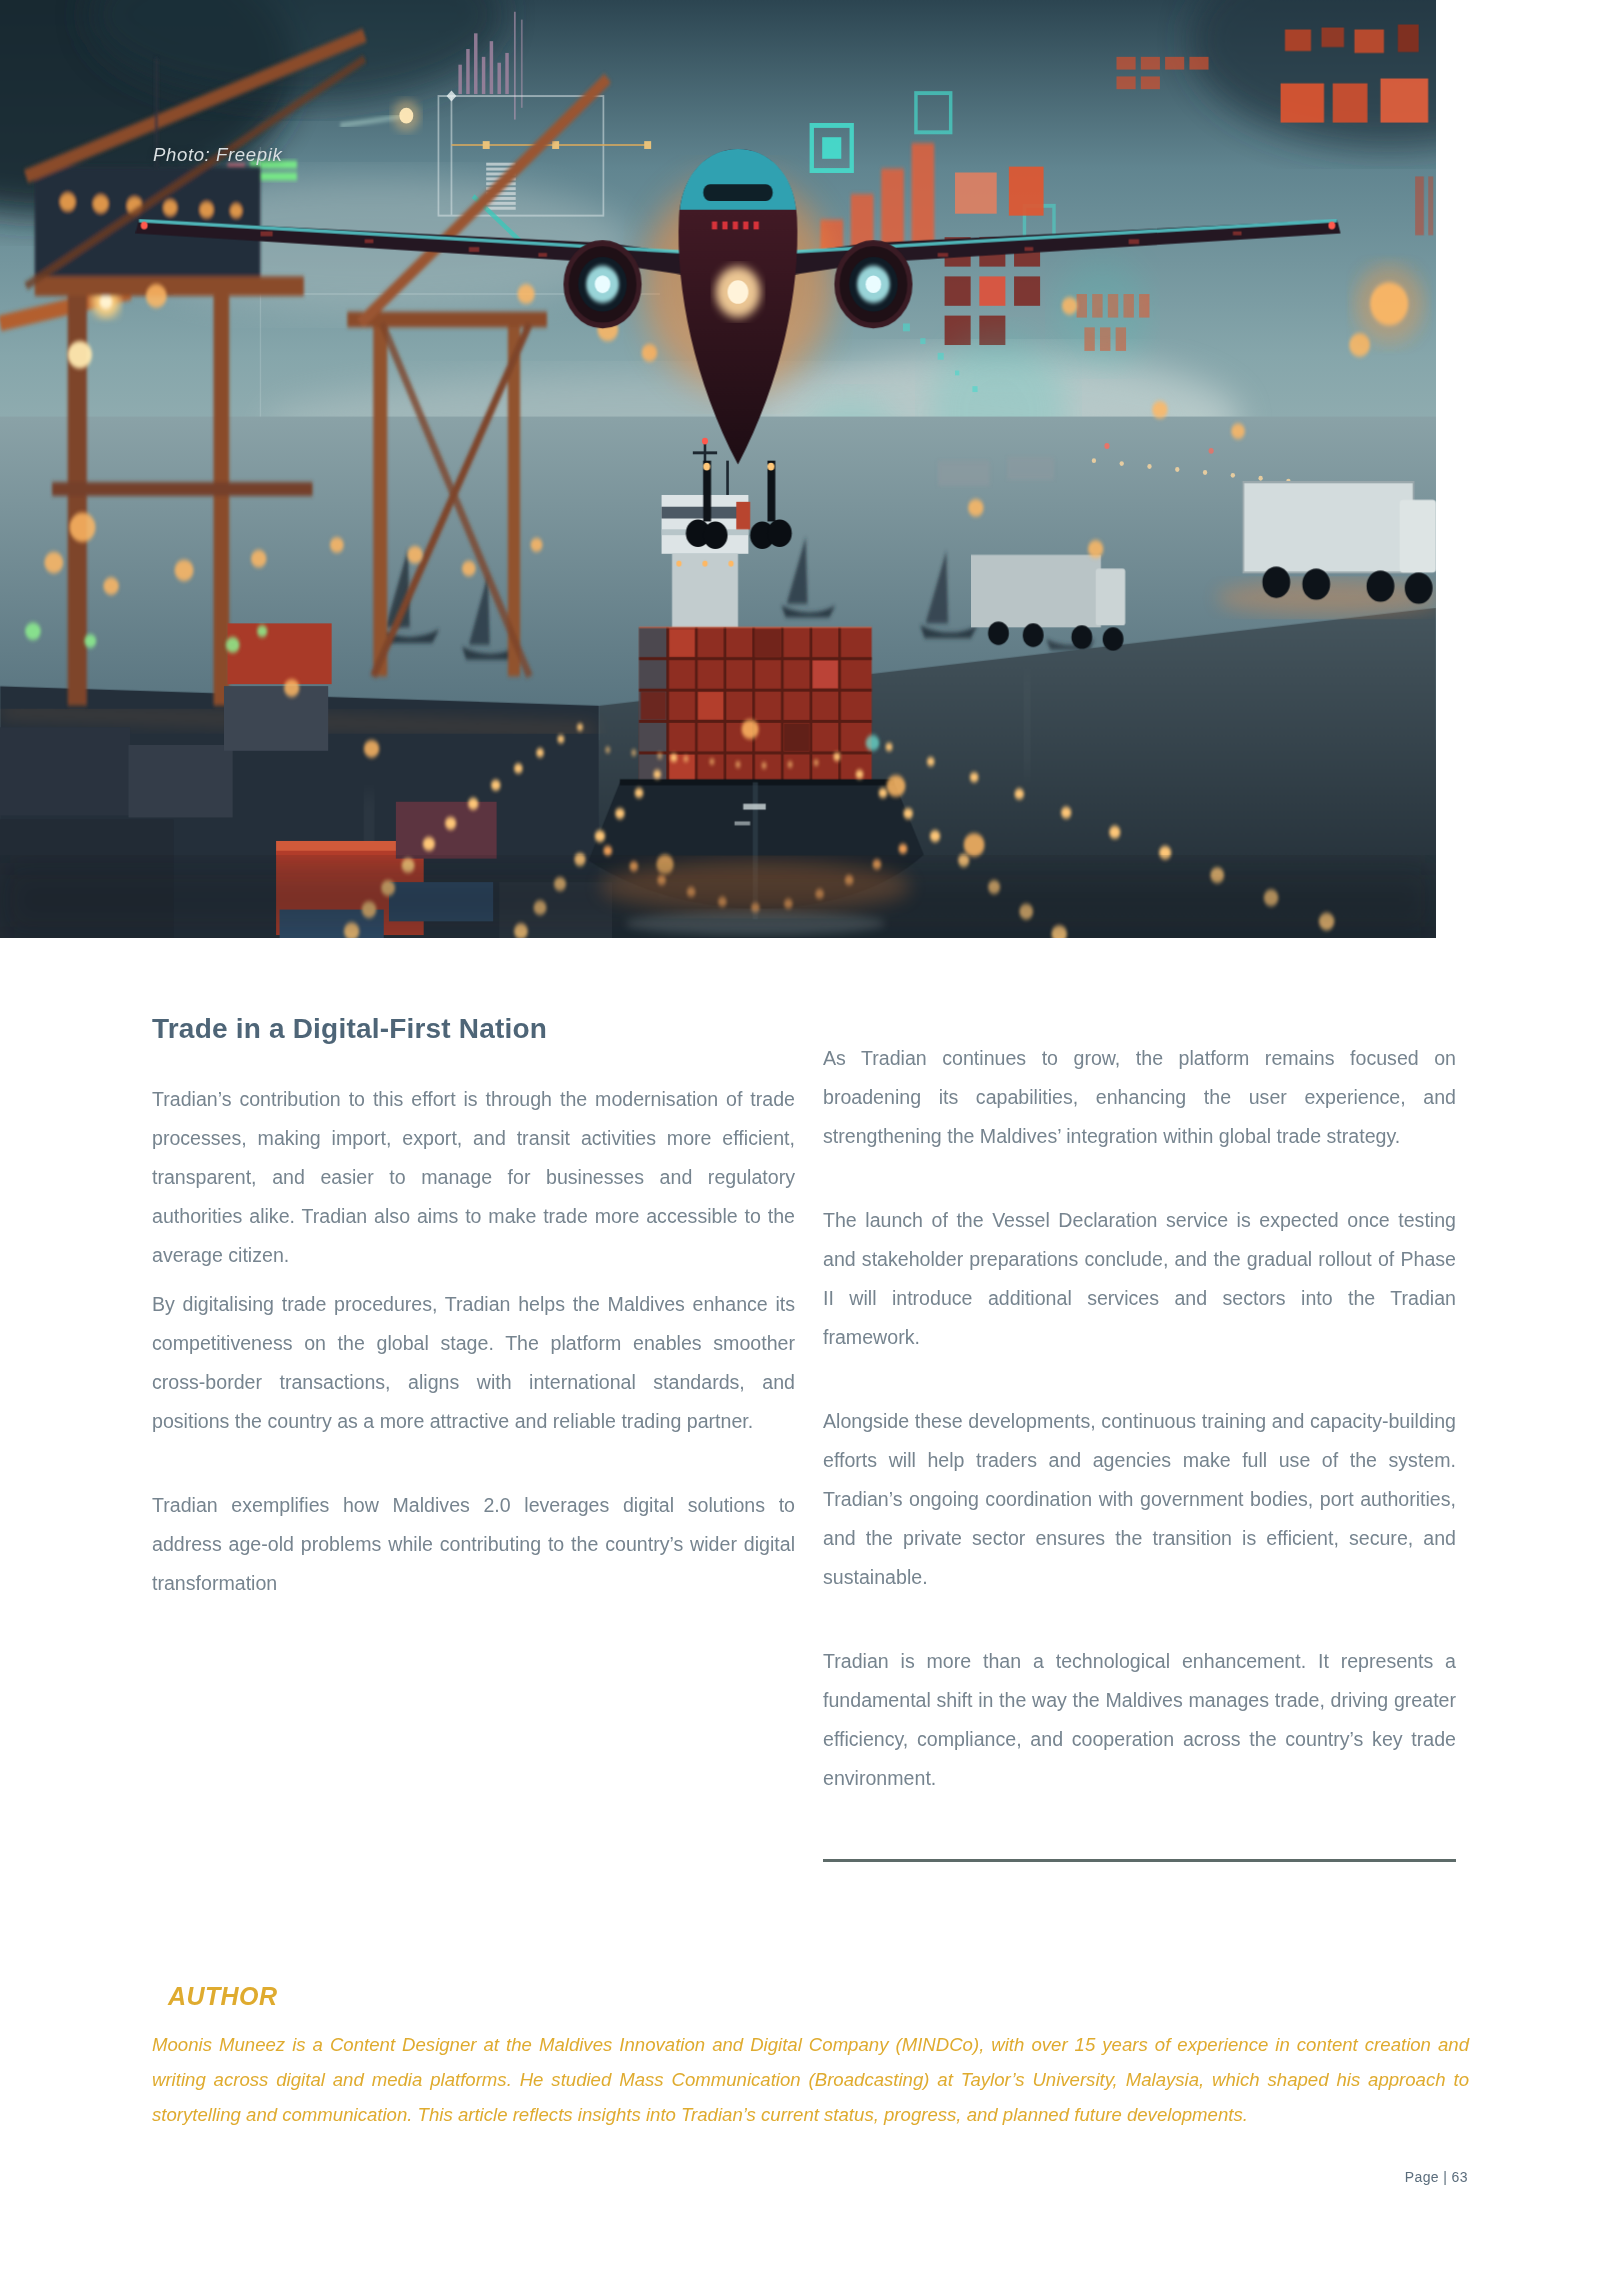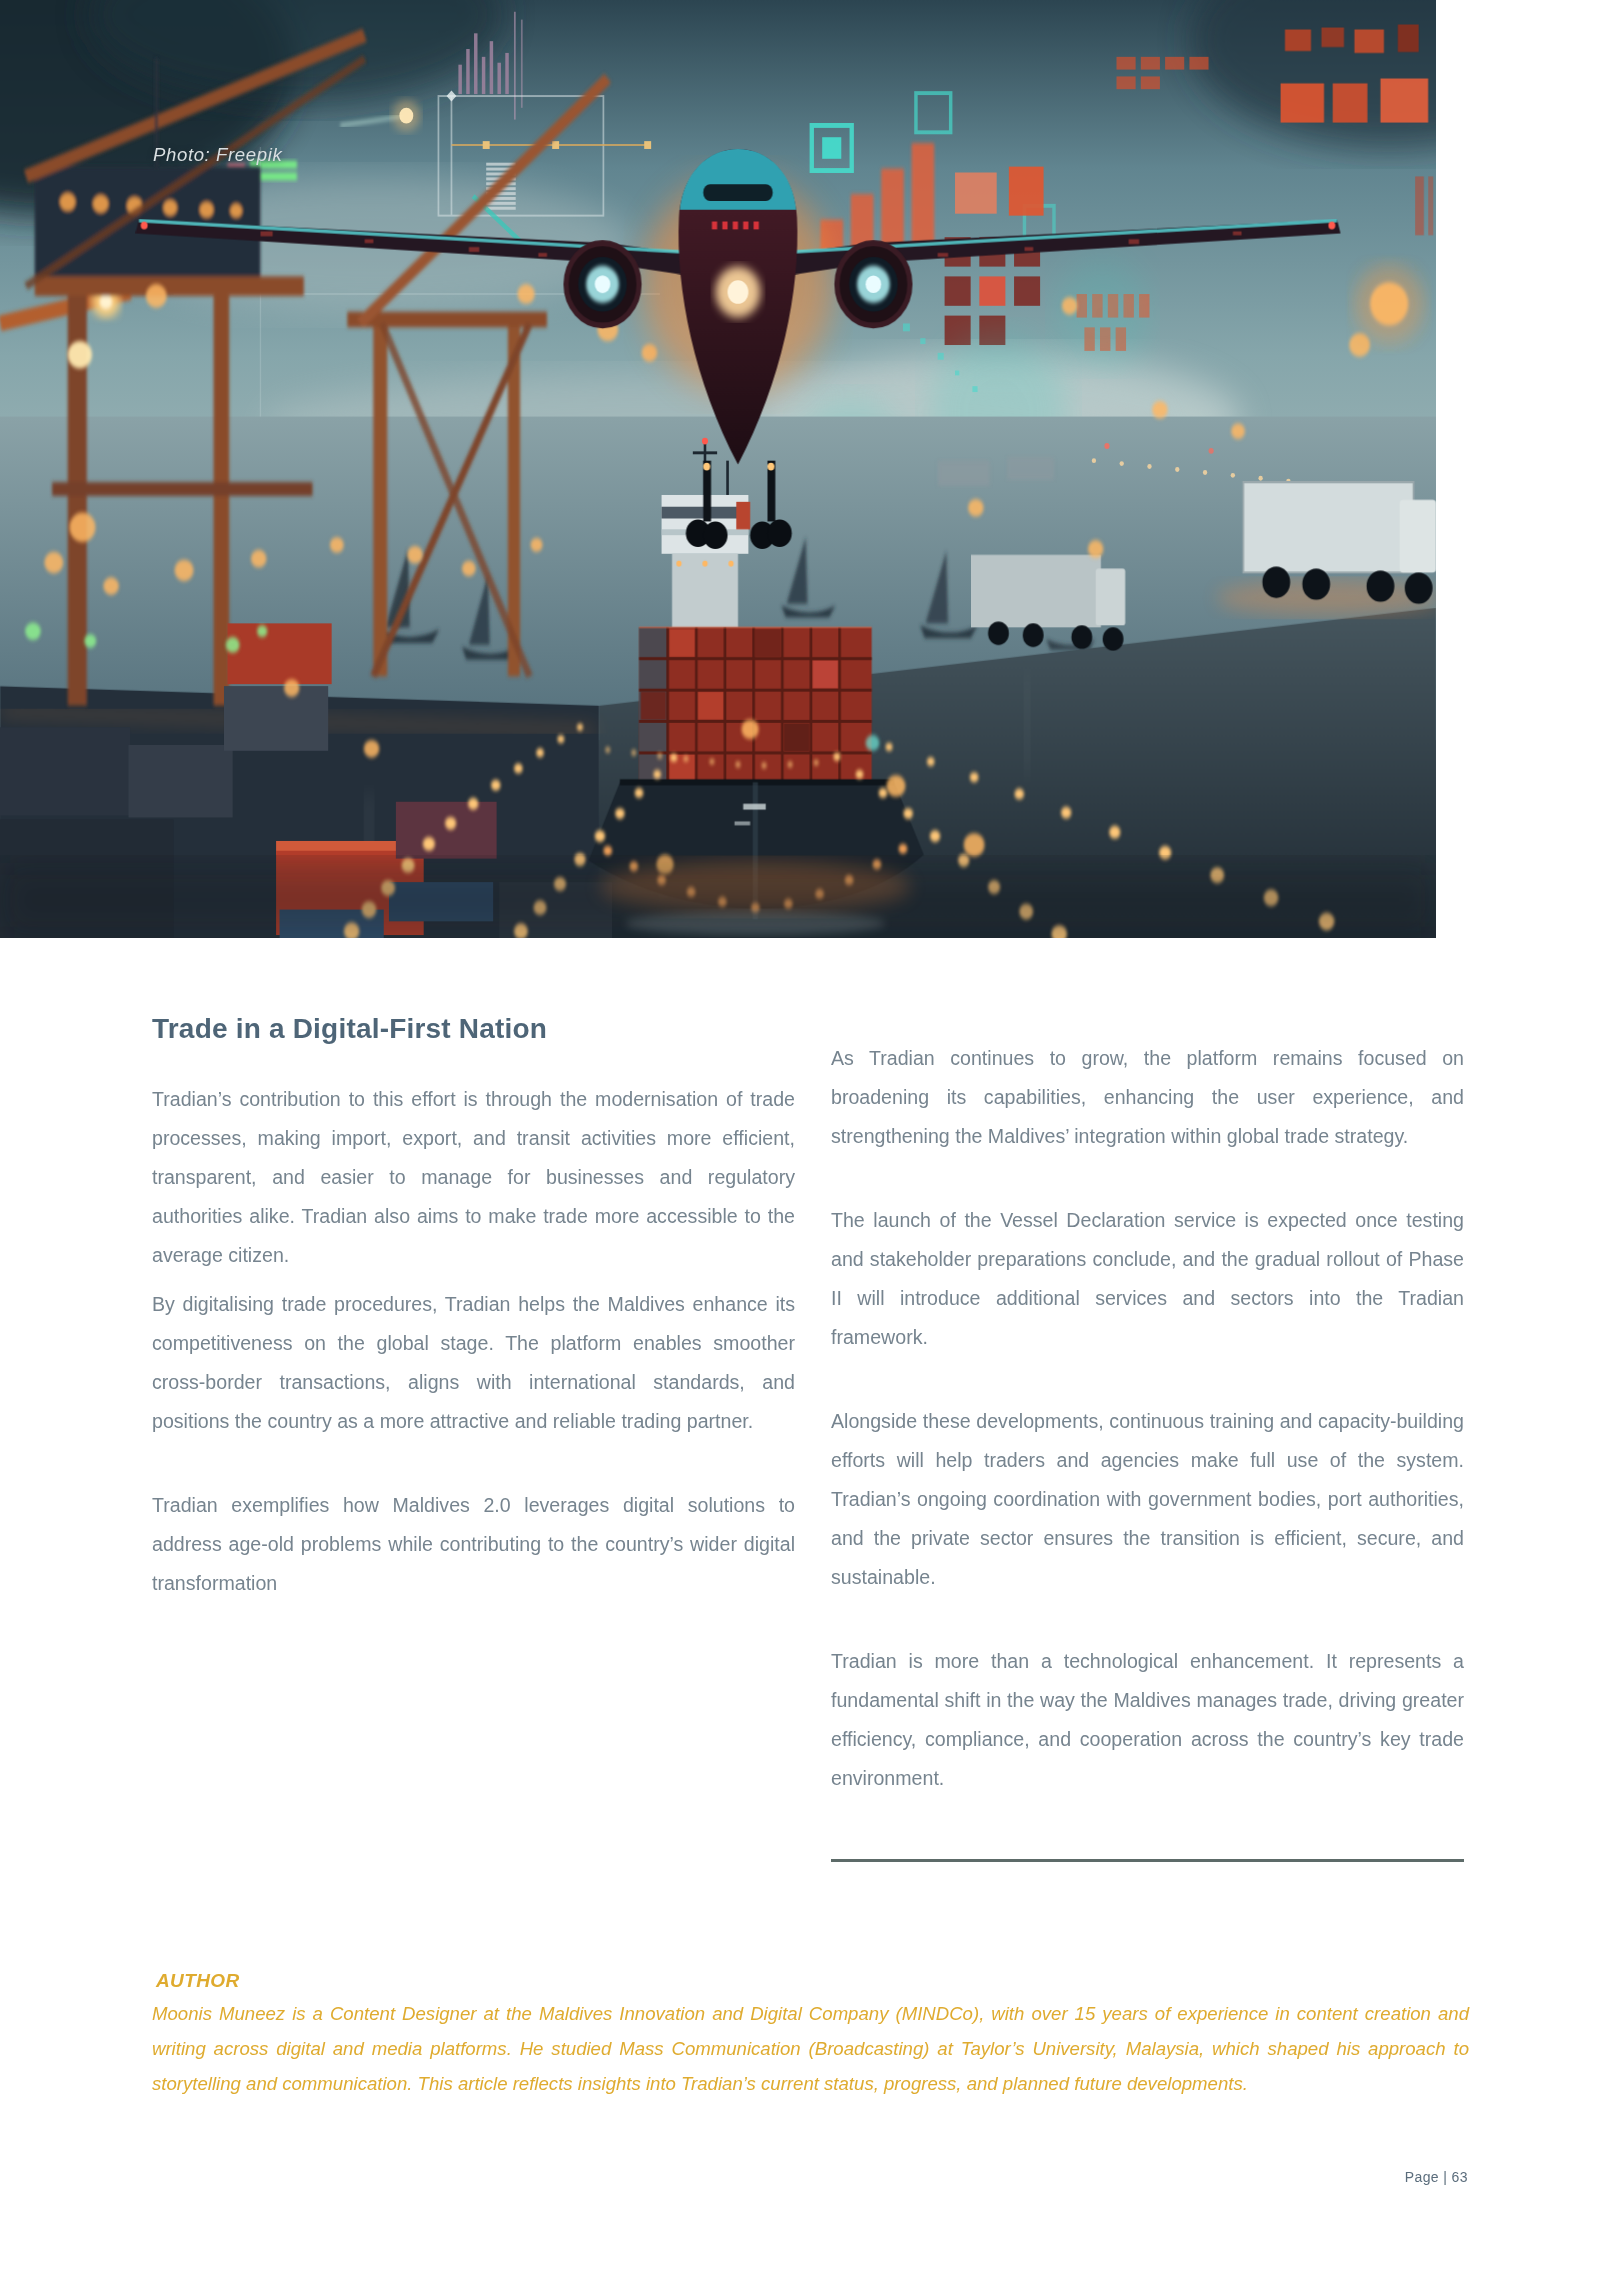--- a/index.html
+++ b/index.html
@@ -11,21 +11,21 @@
   .hero{position:absolute;left:0;top:0;width:1436px;height:938px;background:#5d828c;}
   .hero svg{display:block;width:100%;height:100%;}
   .photo-credit{
     position:absolute;left:153px;top:144px;
     font-style:italic;font-size:18.6px;color:#d9dfe1;letter-spacing:0.6px;
     text-shadow:0 1px 7.8px rgba(15,35,45,.45);
   }
   
   .content{
     position:absolute;left:152px;top:1013px;width:1317px;
-    display:grid;grid-template-columns:643px 633px;column-gap:36px;
+    display:grid;grid-template-columns:643px 633px;column-gap:28px;
   }
   .page-title{
     font-size:28px;font-weight:bold;color:#4e6577;
     margin:0 0 35px 0;letter-spacing:0.2px;
   }
   .body-par{
     font-size:19.6px;line-height:39px;color:#76848f;
     text-align:justify;margin:0 0 45px 0;
   }
   .mb-sm{margin-bottom:9.8px;}
@@ -33,21 +33,21 @@
   .col-right{padding-top:25.5px;}
   .divider{
     border:none;border-top:3.9px solid #5d6b69;
     margin:61px 0 0 0;width:100%;
   }
   
   .author{
     position:absolute;left:152px;top:1966px;width:1317px;
     color:#dfab2f;font-style:italic;
   }
-  .author-label{font-size:19px;font-weight:bold;margin:4px;letter-spacing:0.4px;}
+  .author-label{font-size:25px;font-weight:bold;margin:16px;letter-spacing:0.4px;}
   .author-bio{font-size:18.6px;line-height:35px;margin:3px 0 0 0;text-align:justify;}
   
   .page-number{
     position:absolute;top:2169px;right:153px;
     font-size:14px;color:#5b6d7c;letter-spacing:0.4px;
   }
 </style>
 </head>
 <body>
 

